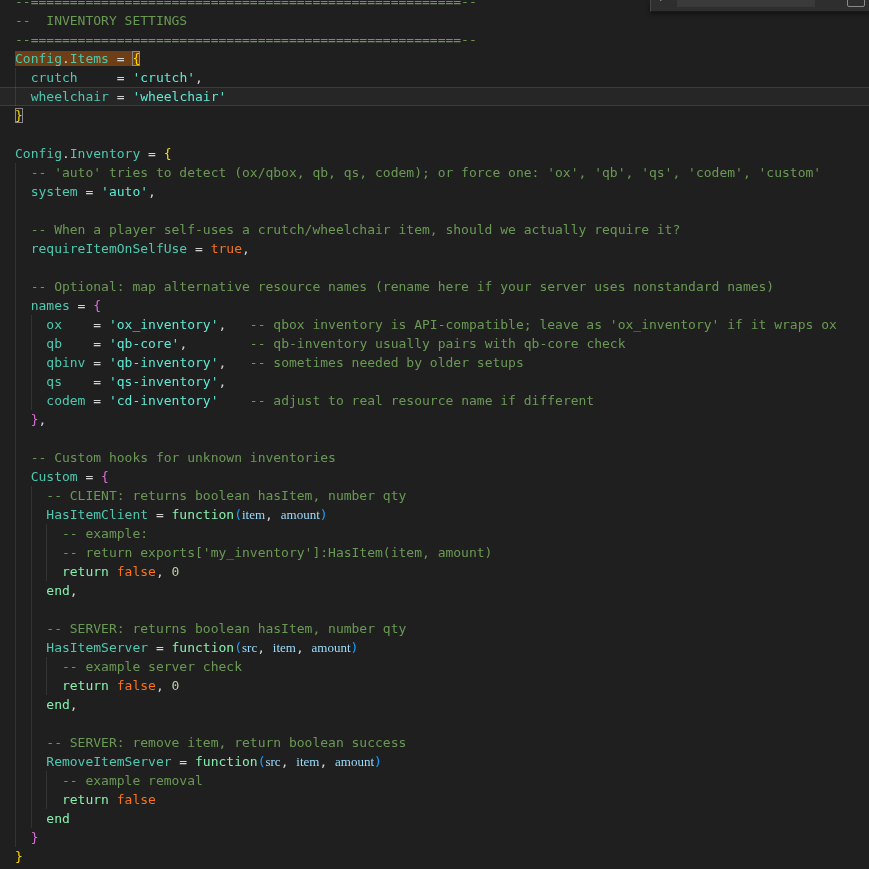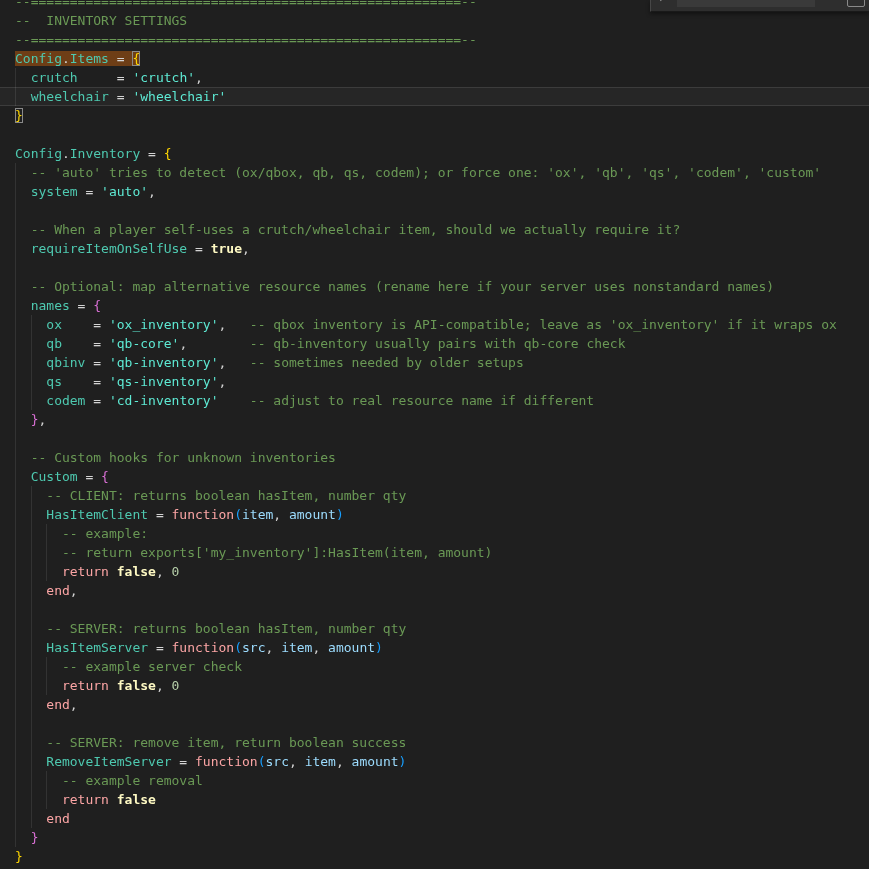--- a/index.html
+++ b/index.html
@@ -21,24 +21,24 @@
     border-bottom:1px solid rgba(255,255,255,0.10);
     z-index:1;
   }
   .code{position:absolute;top:-8px;left:15px;white-space:pre;z-index:2;}
   .line{height:19px;}
   
   .tk-cm  {color:#6A9955;}
   .tk-id  {color:#4EC9B0;text-align:center;}
   .tk-pln {color:#D4D4D4;}
   .tk-str {color:#5eead4;}
-  .tk-bool{color:#fef9c3;font-weight:bold;}
+  .tk-bool{color:#f97316;}
   .tk-num {color:#B5CEA8;}
-  .tk-ctl {color:#fca5a5;}
-  .tk-par {color:#9CDCFE;}
+  .tk-ctl {color:#86efac;}
+  .tk-par {color:#9CDCFE;font-family:Liberation Serif, serif;}
   .tk-b1  {color:#FFD700;}
   .tk-b2  {color:#DA70D6;}
   .tk-b3  {color:#179FFF;}
   .find-hl{background:#6e3e16;}
   .bracket-box{outline:1px solid #8a8a8a;outline-offset:-1px;}
   
   .find-widget{
     position:absolute;top:0;right:0;width:218px;height:11px;
     background:#2e2e2e;
     border-left:1px solid #474747;

